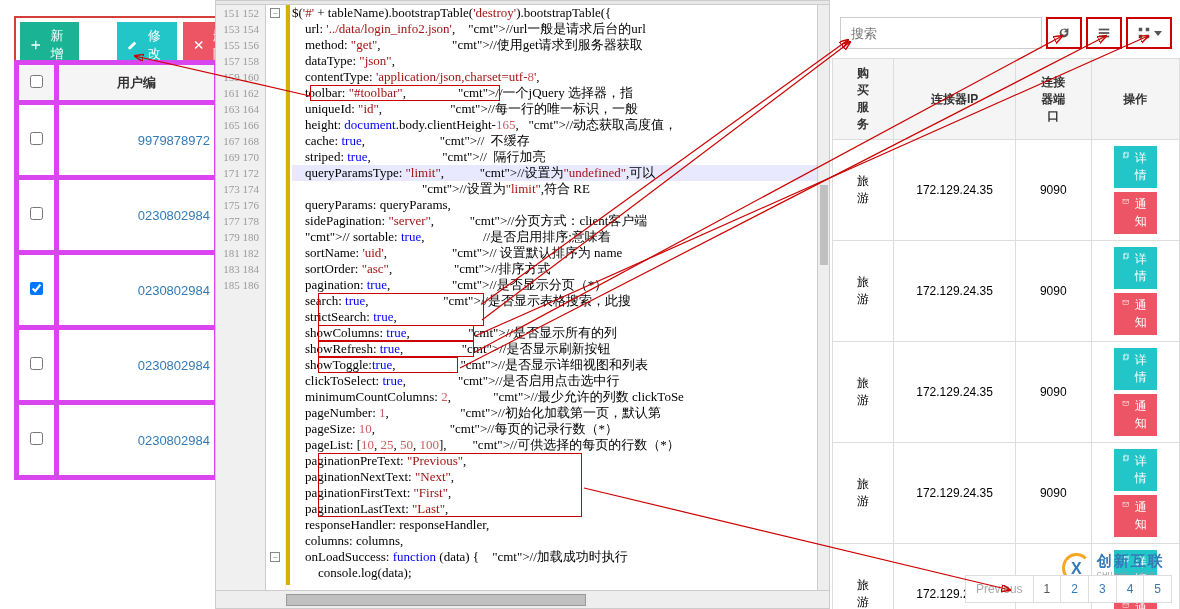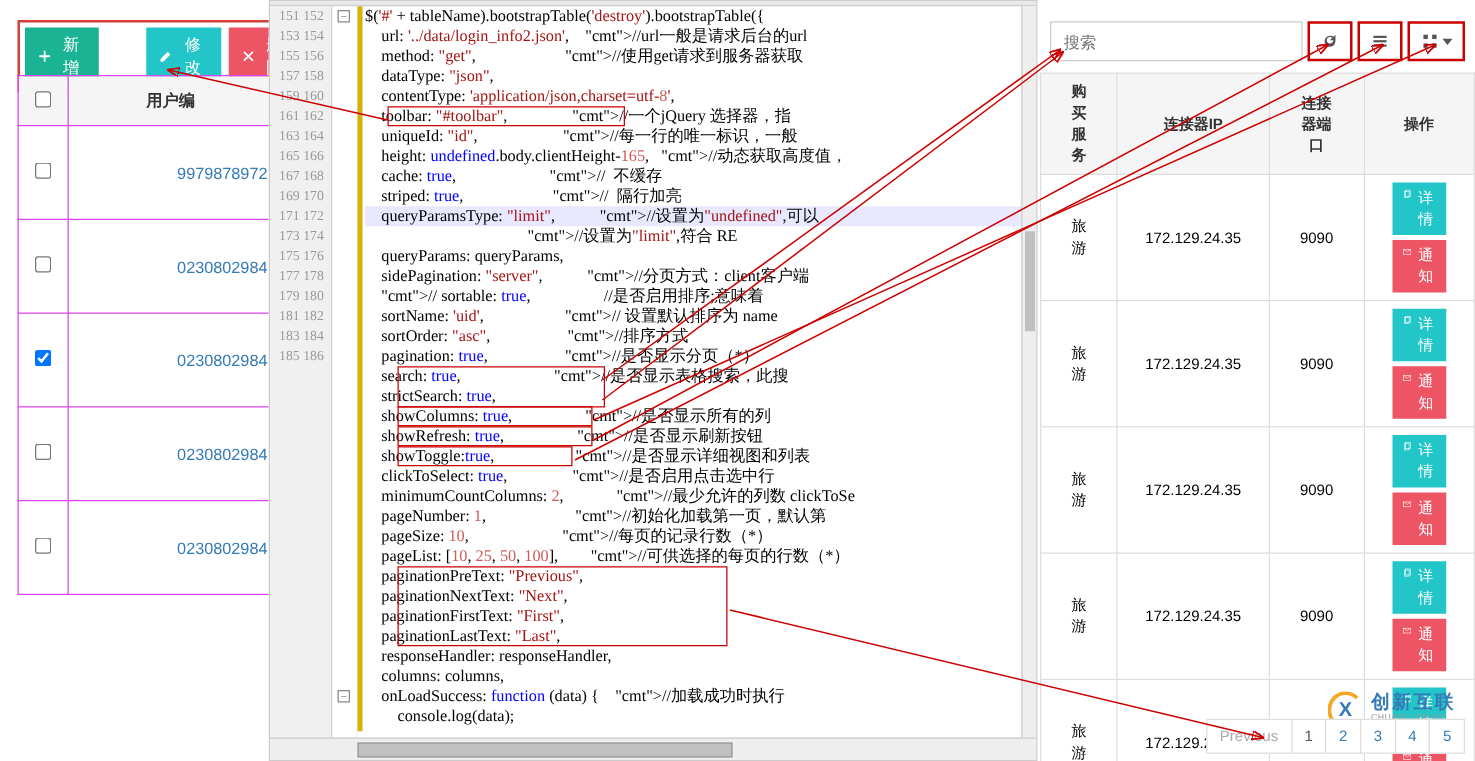--- a/index.html
+++ b/index.html
@@ -8,21 +8,21 @@
 
 .left-panel { position: absolute; left: 0; top: 0; width: 248px; height: 609px; }
 .toolbar { position: absolute; left: 14px; top: 16px; display: flex; gap: 6px; border: 2px solid #d43f3a; padding: 4px; }
 .btn { display: inline-flex; align-items: center; padding: 5px 10px; color: #fff; border: none; font-size: 13px; cursor: pointer; }
 .btn-add { background: #1ab394; }
 .btn-edit { background: #23c6c8; margin-left: 32px; }
 .btn-del { background: #ed5565; }
 .btn svg { width: 12px; height: 12px; fill: #fff; margin-right: 3px; }
 
 .left-table { position: absolute; left: 14px; top: 60px; width: 205px; border-collapse: collapse; }
-.left-table th, .left-table td { border: 1px solid #d946ef; padding: 8px 6px; text-align: center; font-size: 13px; }
+.left-table th, .left-table td { border: 5px solid #d946ef; padding: 8px 6px; text-align: center; font-size: 13px; }
 .left-table th { background: #f5f5f5; font-weight: 600; color: #333; height: 40px;}
 .left-table td { height: 75px; }
 .left-table td:first-child { width: 40px; }
 .left-table td:last-child { text-align: right; padding-right: 4px;}
 .left-table .link { color: #337ab7; cursor: pointer; }
 
 .pagination-info { position: absolute; left: 16px; bottom: 6px; font-size: 13px; color: #555; }
 
 
 .code-editor { position: absolute; left: 215px; top: 0; width: 615px; height: 609px; border: 1px solid #ccc; background: #fff; font-family: Liberation Serif, serif; font-size: 13px; overflow: hidden; }
@@ -188,21 +188,21 @@
     <div class="change-col">
       <div class="change-mark" style="top:0;height:580px"></div>
     </div>
     <div class="code-lines" id="code-lines">$(<span class="str">'#'</span> + tableName).bootstrapTable(<span class="str">'destroy'</span>).bootstrapTable({
     url: <span class="str">'../data/login_info2.json'</span>,    <span class="&lt;span">"cmt"</span>&gt;//url一般是请求后台的url
     method: <span class="str">"get"</span>,                      <span class="&lt;span">"cmt"</span>&gt;//使用get请求到服务器获取
     dataType: <span class="str">"json"</span>,
     contentType: <span class="str">'application/json,charset=utf-<span class="num">8</span>'</span>,
     toolbar: <span class="str">"#toolbar"</span>,                <span class="&lt;span">"cmt"</span>&gt;//一个jQuery 选择器，指
     uniqueId: <span class="str">"id"</span>,                     <span class="&lt;span">"cmt"</span>&gt;//每一行的唯一标识，一般
-    height: <span class="kw">undefined</span>.body.clientHeight-<span class="num">165</span>,   <span class="&lt;span">"cmt"</span>&gt;//动态获取高度值，
+    height: <span class="kw">document</span>.body.clientHeight-<span class="num">165</span>,   <span class="&lt;span">"cmt"</span>&gt;//动态获取高度值，
     cache: <span class="bool">true</span>,                       <span class="&lt;span">"cmt"</span>&gt;//  不缓存
     striped: <span class="bool">true</span>,                      <span class="&lt;span">"cmt"</span>&gt;//  隔行加亮
 <span class="highlight-line">    queryParamsType: <span class="str">"limit"</span>,           <span class="&lt;span">"cmt"</span>&gt;//设置为<span class="str">"undefined"</span>,可以</span>
                                         <span class="&lt;span">"cmt"</span>&gt;//设置为<span class="str">"limit"</span>,符合 RE
     queryParams: queryParams,
     sidePagination: <span class="str">"server"</span>,           <span class="&lt;span">"cmt"</span>&gt;//分页方式：client客户端
     <span class="&lt;span">"cmt"</span>&gt;// sortable: <span class="bool">true</span>,                  //是否启用排序;意味着
     sortName: <span class="str">'uid'</span>,                    <span class="&lt;span">"cmt"</span>&gt;// 设置默认排序为 name
     sortOrder: <span class="str">"asc"</span>,                   <span class="&lt;span">"cmt"</span>&gt;//排序方式
     pagination: <span class="bool">true</span>,                   <span class="&lt;span">"cmt"</span>&gt;//是否显示分页（*）

